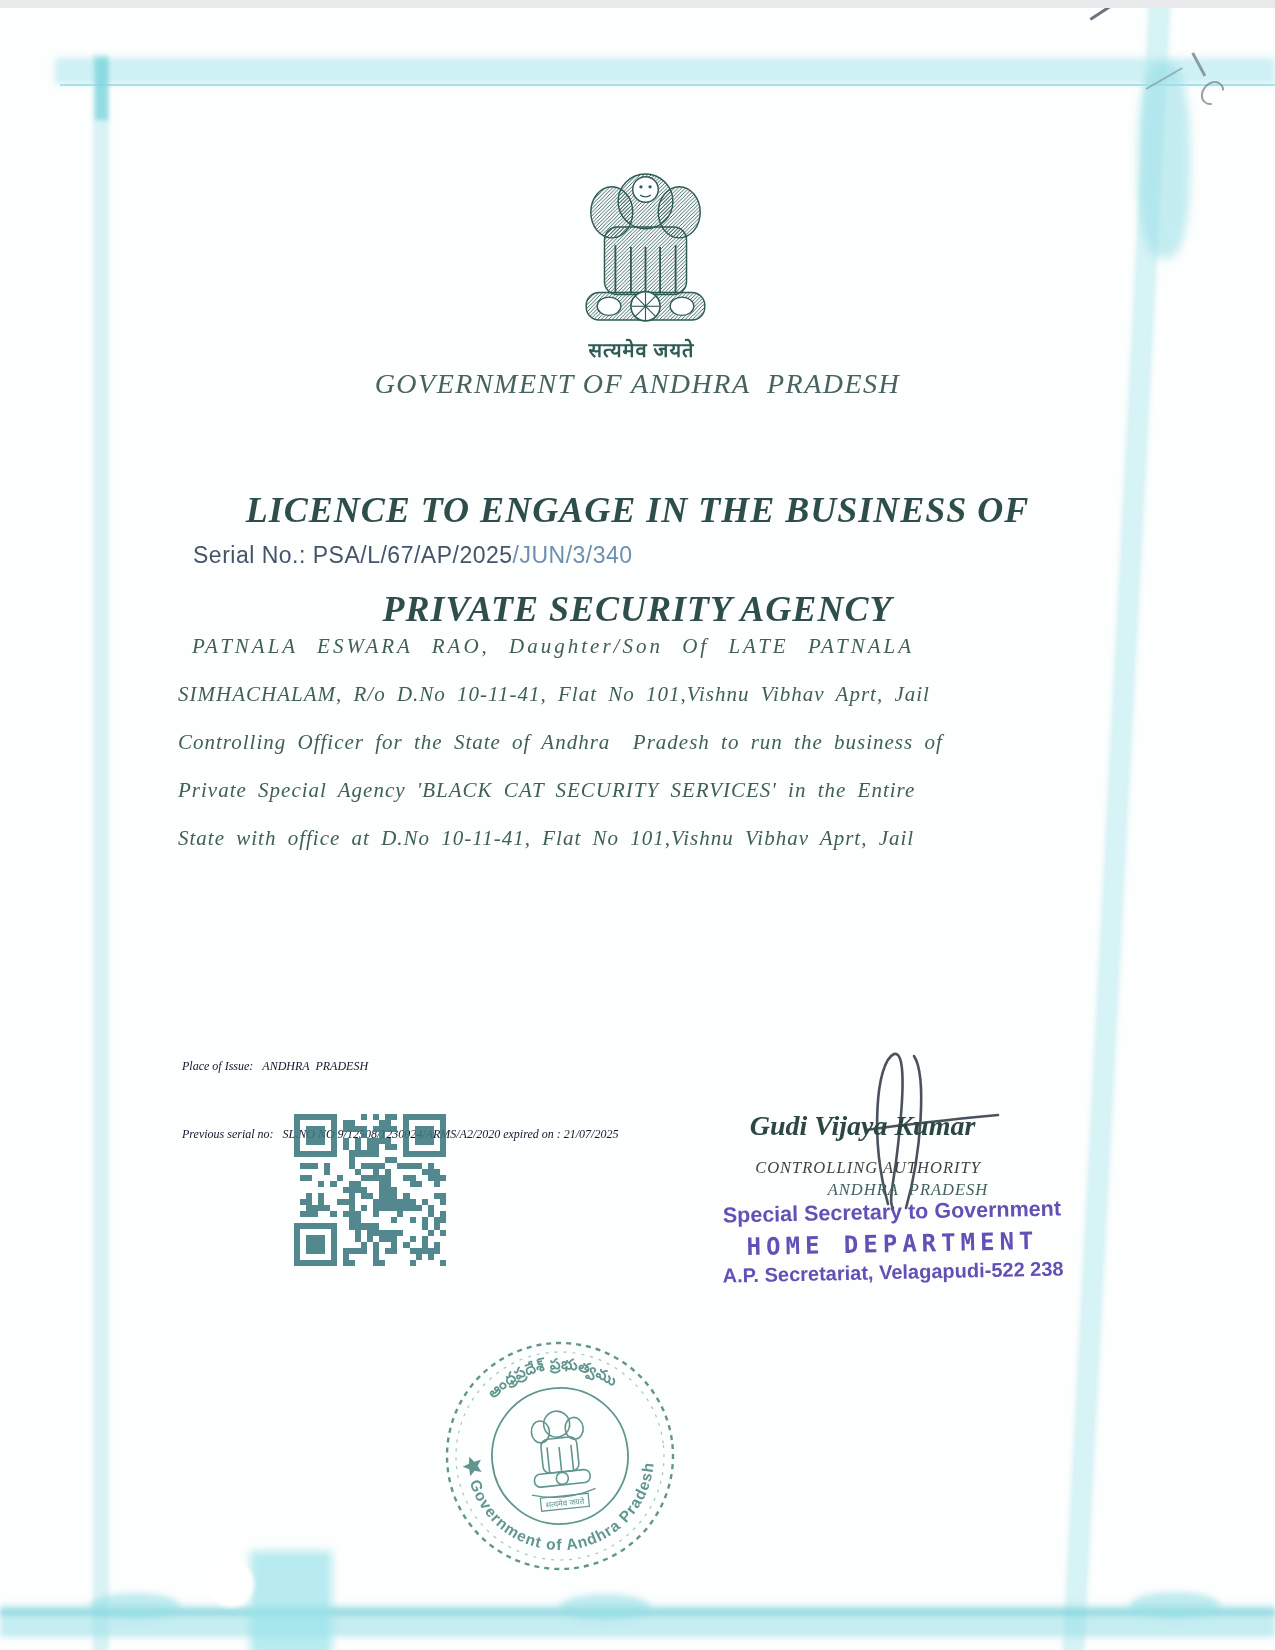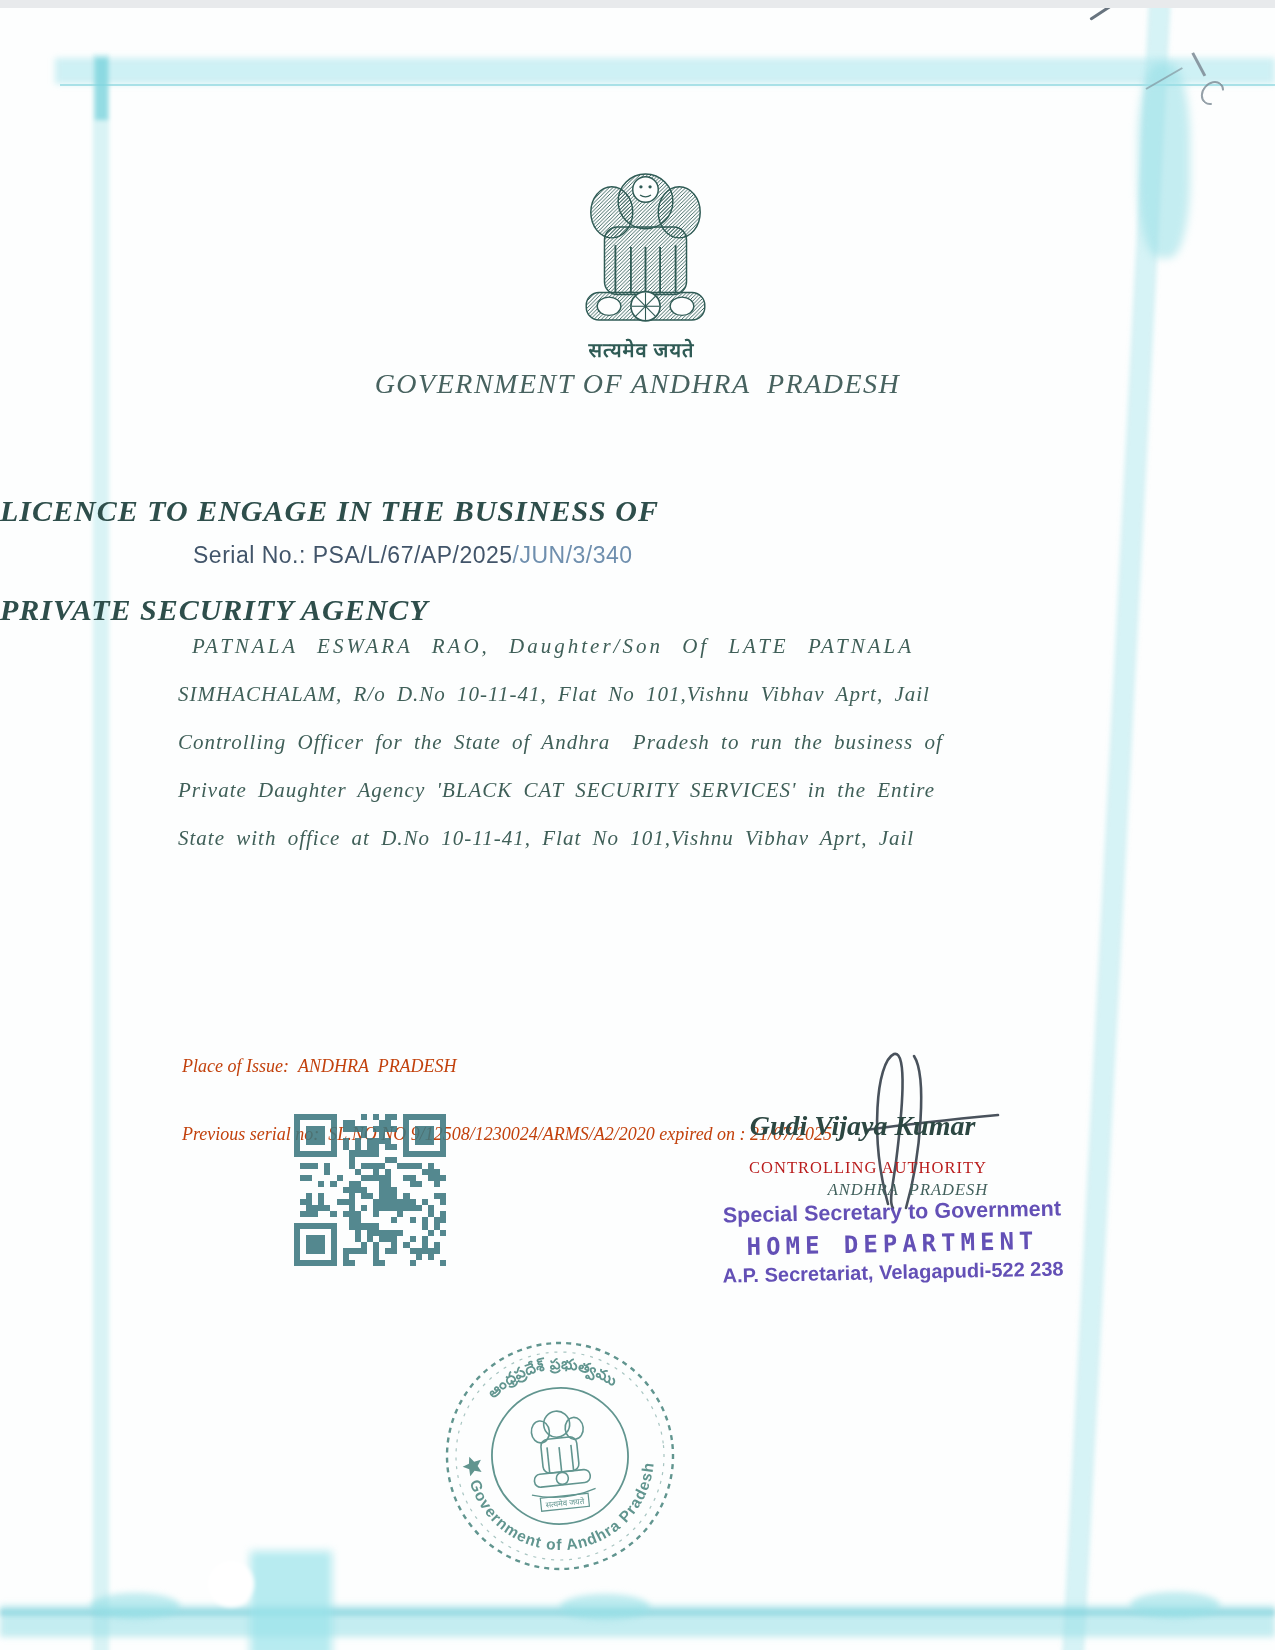--- a/index.html
+++ b/index.html
@@ -26,49 +26,49 @@
                transform:rotate(-30deg);transform-origin:left center;}
   .mark1{left:1186px;top:55px;width:26px;height:2.5px;background:#7c8a94;transform:rotate(62deg);opacity:.85;}
   .mark2{left:1202px;top:72px;width:17px;height:22px;border:2.5px solid #7c8a94;border-right-color:transparent;
          border-radius:50%;transform:rotate(40deg);opacity:.8;}
   
   .emblem{position:absolute;left:568px;top:146px;width:155px;height:186px;}
   .motto{position:absolute;left:8px;right:0;top:328px;text-align:center;font-size:20px;font-weight:bold;
          color:#2f5b55;letter-spacing:1px;}
   .gov-heading{position:absolute;left:0;right:0;top:360px;text-align:center;font-style:italic;font-size:28px;
          color:#47625f;letter-spacing:1.5px;white-space:pre-wrap;}
-  .doc-title{position:absolute;left:0;right:0;top:420px;text-align:left;font-style:italic;font-weight:bold;
-         font-size:30px;line-height:33px;color:#2e4e4b;letter-spacing:1px;white-space:pre-wrap;}
+  .doc-title{position:absolute;left:0;right:0;top:420px;text-align:center;font-style:italic;font-weight:bold;
+         font-size:36px;line-height:33px;color:#2e4e4b;letter-spacing:1px;white-space:pre-wrap;}
   
   .serial{position:absolute;left:193px;top:534px;font-family:"Liberation Sans","DejaVu Sans",sans-serif;
           font-weight:normal;font-size:23px;color:#42556a;letter-spacing:.5px;white-space:pre;}
   .serial .suffix{color:#6f8fae;}
   
   .body-text{position:absolute;left:178px;top:614px;width:912px;font-style:italic;font-size:21px;color:#3f5f58;}
   .body-line{height:48px;line-height:48px;white-space:pre;letter-spacing:1px;word-spacing:5px;}
   .body-line:nth-child(1){text-indent:14px;letter-spacing:3px;word-spacing:11px;}
   
-  .details{position:absolute;left:182px;top:1002px;font-style:italic;font-size:18px;color:#c2410c;
+  .details{position:absolute;left:182px;top:1002px;font-style:italic;font-size:12px;color:#0f172a;
            line-height:22.5px;white-space:pre-wrap;}
   .details .lbl{margin-right:9px;}
   .details .val{}
   
   .qr{position:absolute;left:294px;top:1106px;width:152px;height:152px;display:grid;
       grid-template-columns:repeat(25,1fr);grid-template-rows:repeat(25,1fr);opacity:.88;}
   .qr-cell{background:transparent;}
   .qr-cell.on{background:var(--qr,#3d7880);}
   .qr-finder{position:absolute;width:43px;height:43px;border:6px solid var(--qr,#3d7880);box-sizing:border-box;}
   .qr-finder::after{content:'';position:absolute;inset:6px;background:var(--qr,#3d7880);}
   .qr-f1{left:0;top:0;} .qr-f2{right:0;top:0;} .qr-f3{left:0;bottom:0;}
   
   .sig-svg{position:absolute;left:836px;top:1036px;width:175px;height:170px;overflow:visible;}
   .sig-name{position:absolute;left:740px;top:1102px;width:245px;text-align:center;font-style:italic;
             font-weight:bold;font-size:28px;color:#2c4742;}
-  .sig-role1{position:absolute;left:742px;top:1150px;width:252px;text-align:center;
-             font-size:16.5px;letter-spacing:1px;color:#b91c1c;white-space:pre;}
+  .sig-role1{position:absolute;left:742px;top:1150px;width:252px;text-align:center;font-style:italic;
+             font-size:16.5px;letter-spacing:1px;color:#404040;white-space:pre;}
   .sig-role2{position:absolute;left:818px;top:1172px;width:180px;text-align:center;font-style:italic;
              font-size:16.5px;letter-spacing:1px;color:#41605c;white-space:pre-wrap;}
   
   .stamp{position:absolute;left:720px;top:1192px;width:345px;text-align:center;color:var(--stamp,#5742b0);
          transform:rotate(-1.2deg);opacity:.92;}
   .stamp-l1{font-family:"Liberation Sans","DejaVu Sans",sans-serif;font-weight:bold;font-size:21.5px;}
   .stamp-l2{font-family:"DejaVu Sans Mono","Liberation Mono",monospace;font-weight:bold;font-size:24px;
             letter-spacing:5px;margin-top:5px;}
   .stamp-l3{font-family:"Liberation Sans","DejaVu Sans",sans-serif;font-weight:bold;font-size:20px;margin-top:3px;}
   
@@ -138,21 +138,21 @@
     <div>LICENCE TO ENGAGE IN THE BUSINESS OF</div>
     <div>PRIVATE SECURITY AGENCY</div>
   </div>
 
   <div class="serial"><span>Serial No.: </span><span>PSA/L/67/AP/2025</span><span class="suffix">/JUN/3/340</span></div>
 
   <div class="body-text">
     <div class="body-line">PATNALA ESWARA RAO, Daughter/Son Of LATE PATNALA</div>
     <div class="body-line">SIMHACHALAM, R/o D.No 10-11-41, Flat No 101,Vishnu Vibhav Aprt, Jail</div>
     <div class="body-line">Controlling Officer for the State of Andhra  Pradesh to run the business of</div>
-    <div class="body-line">Private Daughter Agency 'BLACK CAT SECURITY SERVICES' in the Entire</div>
+    <div class="body-line">Private Special Agency 'BLACK CAT SECURITY SERVICES' in the Entire</div>
     <div class="body-line">State with office at D.No 10-11-41, Flat No 101,Vishnu Vibhav Aprt, Jail</div>
   </div>
 
   <div class="details">
     <div><span class="lbl">Place of Issue:</span><span class="val">ANDHRA  PRADESH</span></div>
     <div><span class="lbl">Previous serial no:</span><span class="val">SL.NO NO 9/12508/1230024/ARMS/A2/2020 expired on : 21/07/2025</span></div>
   </div>
 
   <div class="qr">
     <div class="qr-finder qr-f1"></div>

